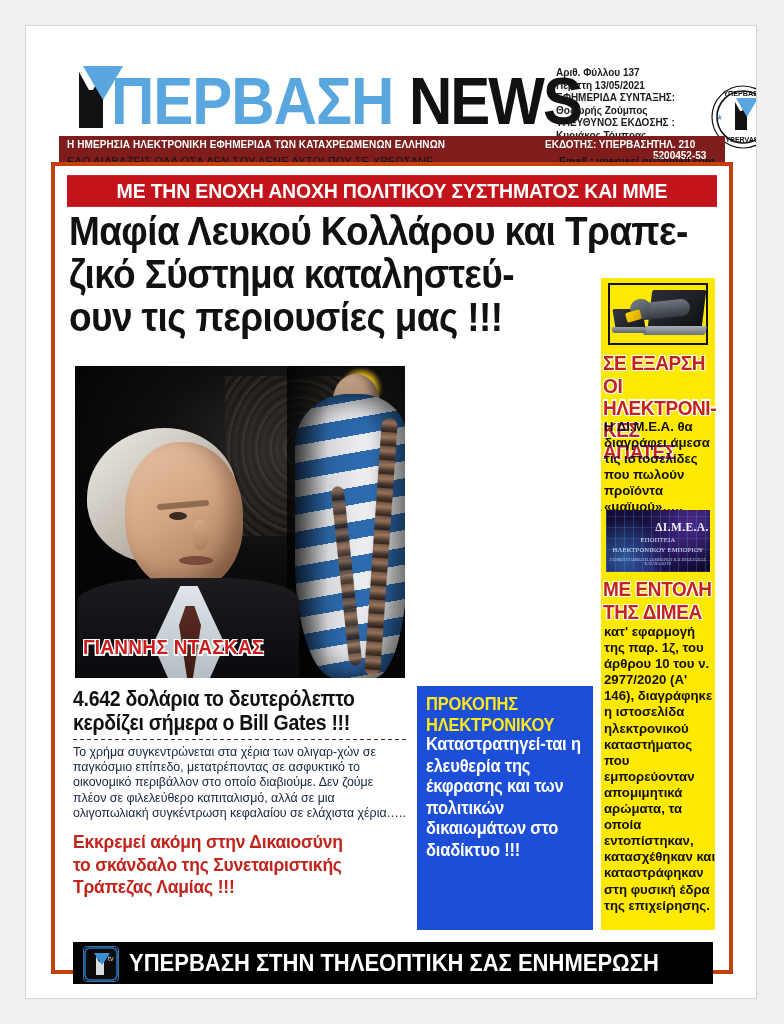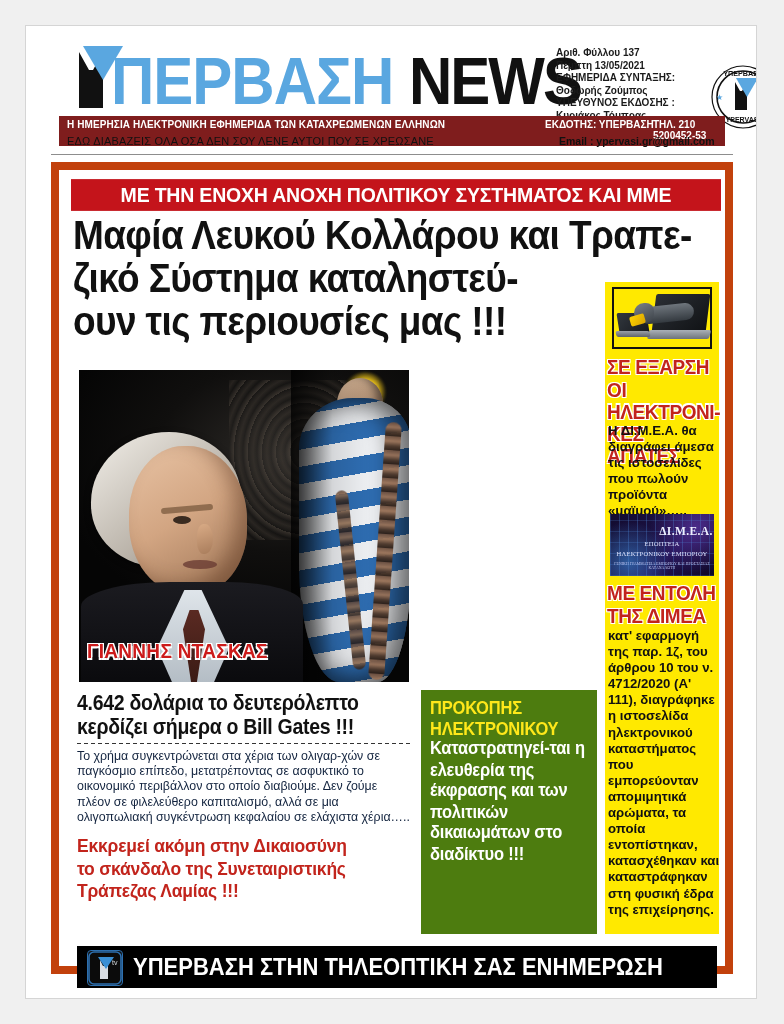--- a/index.html
+++ b/index.html
@@ -12,21 +12,21 @@
   .page{
     position:absolute;left:25px;top:25px;
     width:732px;height:974px;
     background:#ffffff;
     border:1px solid #d5d5d5;
     box-sizing:border-box;
     overflow:hidden;
   }
 
   
-  .masthead{position:relative;height:113px;}
+  .masthead{position:relative;height:113px;margin-top:20px;}
   .logo-wrap{
     position:absolute;left:33px;top:8px;width:500px;height:80px;
   }
   .logo-y{
     position:absolute;left:0px;top:10px;width:64px;height:68px;
   }
   .logo-y svg{display:block;}
   .logo-word{
     position:absolute;left:52px;top:14px;
     font-family:"Liberation Sans","DejaVu Sans",sans-serif;
@@ -62,21 +62,21 @@
   .bs-right{position:absolute;left:594px;top:3px;font-size:10px;font-weight:bold;}
   .tagline-row{position:absolute;left:33px;top:109px;width:700px;height:15px;}
   .tagline{position:absolute;left:8px;top:0;font-size:11px;font-weight:normal;color:#111;letter-spacing:.2px;}
   .email{position:absolute;left:500px;top:0;font-size:10.5px;font-weight:bold;color:#111;}
   .rule-thin{position:absolute;left:25px;top:128px;width:682px;height:1px;background:#8d8d8d;}
 
   
   .frame{
     position:absolute;left:25px;top:136px;
     width:682px;height:812px;
-    border:8px solid #c2410c;
+    border:4px solid #c2410c;
     background:#fff;
     box-sizing:border-box;
   }
   .inner{position:absolute;left:0;top:0;width:674px;height:804px;}
 
   
   .kicker{
     position:absolute;left:12px;top:10px;width:650px;height:30px;
     background:#c4141b;color:#fff;
     display:flex;align-items:center;justify-content:center;
@@ -165,21 +165,21 @@
   .story-red{
     margin-top:9px;font-size:17.5px;line-height:20.5px;font-weight:bold;color:#c2241c;
     letter-spacing:-0.2px;
     text-shadow:-1px -1px 0 #fff,1px -1px 0 #fff,-1px 1px 0 #fff,1px 1px 0 #fff;
     transform:scaleY(1.1);transform-origin:left top;
   }
 
   
   .bluebox{
     position:absolute;left:362px;top:520px;width:176px;height:244px;
-    background:#4d7c0f;box-sizing:border-box;padding:8px 7px 6px 9px;
+    background:#1d4ed8;box-sizing:border-box;padding:8px 7px 6px 9px;
   }
   .bb-title{font-size:16.5px;line-height:18.5px;font-weight:bold;color:#ffe81a;letter-spacing:-0.2px;
     transform:scaleY(1.08);transform-origin:left top;}
   .bb-body{margin-top:3px;font-size:16.5px;line-height:19.5px;font-weight:bold;color:#fff;letter-spacing:-0.2px;
     transform:scaleY(1.08);transform-origin:left top;}
 
   
   .yellow{
     position:absolute;left:546px;top:112px;width:114px;height:652px;
     background:#ffe900;box-sizing:border-box;padding:0;
@@ -397,21 +397,21 @@
         <div class="t1">ΔΙ.Μ.Ε.Α.</div>
         <div class="t2">ΕΠΟΠΤΕΙΑ</div>
         <div class="t3">ΗΛΕΚΤΡΟΝΙΚΟΥ ΕΜΠΟΡΙΟΥ</div>
         <div class="t4">ΓΕΝΙΚΗ ΓΡΑΜΜΑΤΕΙΑ ΕΜΠΟΡΙΟΥ ΚΑΙ ΠΡΟΣΤΑΣΙΑΣ ΚΑΤΑΝΑΛΩΤΗ</div>
       </div>
 
       <div class="y-head2">
         <div>ΜΕ ΕΝΤΟΛΗ</div>
         <div>ΤΗΣ ΔΙΜΕΑ</div>
       </div>
-      <div class="y-body2">κατ' εφαρμογή της παρ. 1ζ, του άρθρου 10 του ν. 4712/2020 (Α' 111), διαγράφηκε η ιστοσελίδα ηλεκτρονικού καταστήματος που εμπορεύονταν απομιμητικά αρώματα, τα οποία εντοπίστηκαν, κατασχέθηκαν και καταστράφηκαν στη φυσική έδρα της επιχείρησης.</div>
+      <div class="y-body2">κατ' εφαρμογή της παρ. 1ζ, του άρθρου 10 του ν. 2977/2020 (Α' 146), διαγράφηκε η ιστοσελίδα ηλεκτρονικού καταστήματος που εμπορεύονταν απομιμητικά αρώματα, τα οποία εντοπίστηκαν, κατασχέθηκαν και καταστράφηκαν στη φυσική έδρα της επιχείρησης.</div>
 
       <div class="banner">
         <span class="banner-logo">
           <svg width="34" height="34" viewBox="0 0 34 34">
             <rect x="1" y="1" width="32" height="32" rx="5" fill="#0b0b0b" stroke="#2d6fae" stroke-width="1.6"></rect>
             <polygon points="12,9 12,28 20,28 20,9 17,15 15,15" fill="#d8dde2"></polygon>
             <polygon points="10,6 26,6 18,18" fill="#3a8fd4"></polygon>
             <text x="24" y="14" font-size="7" fill="#d8dde2" font-family="Liberation Sans, sans-serif">tv</text>
           </svg>
         </span>

